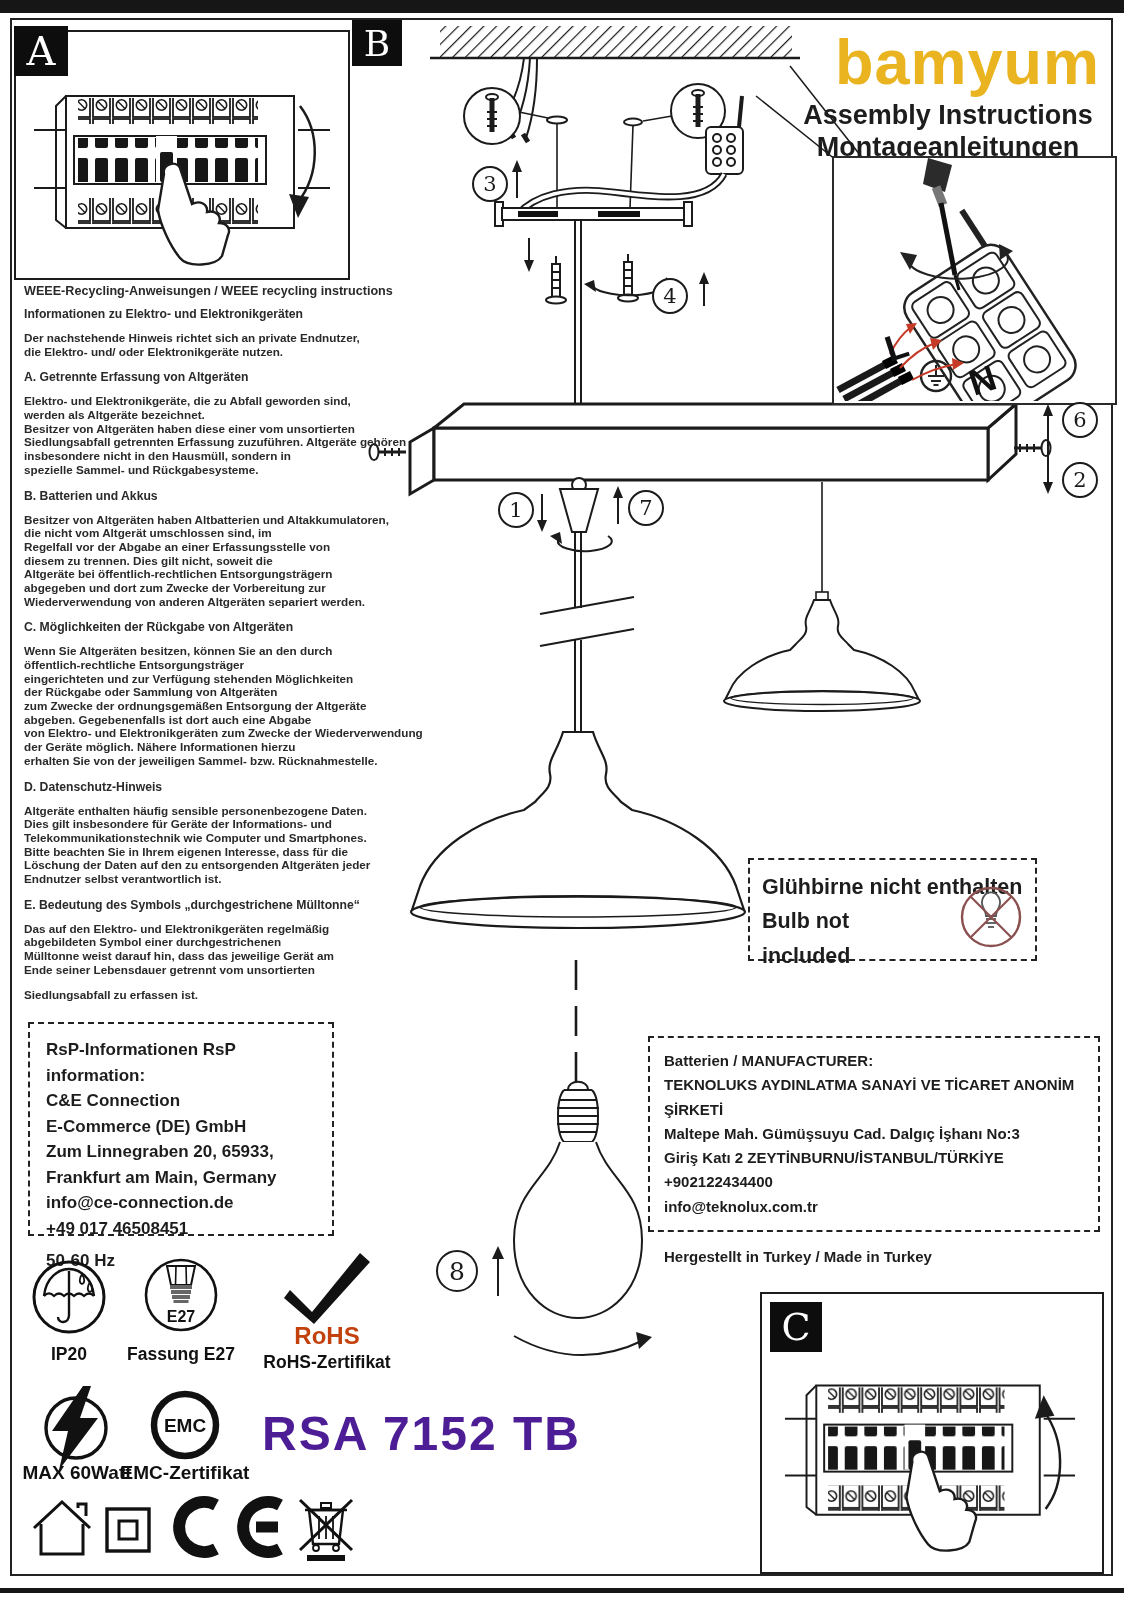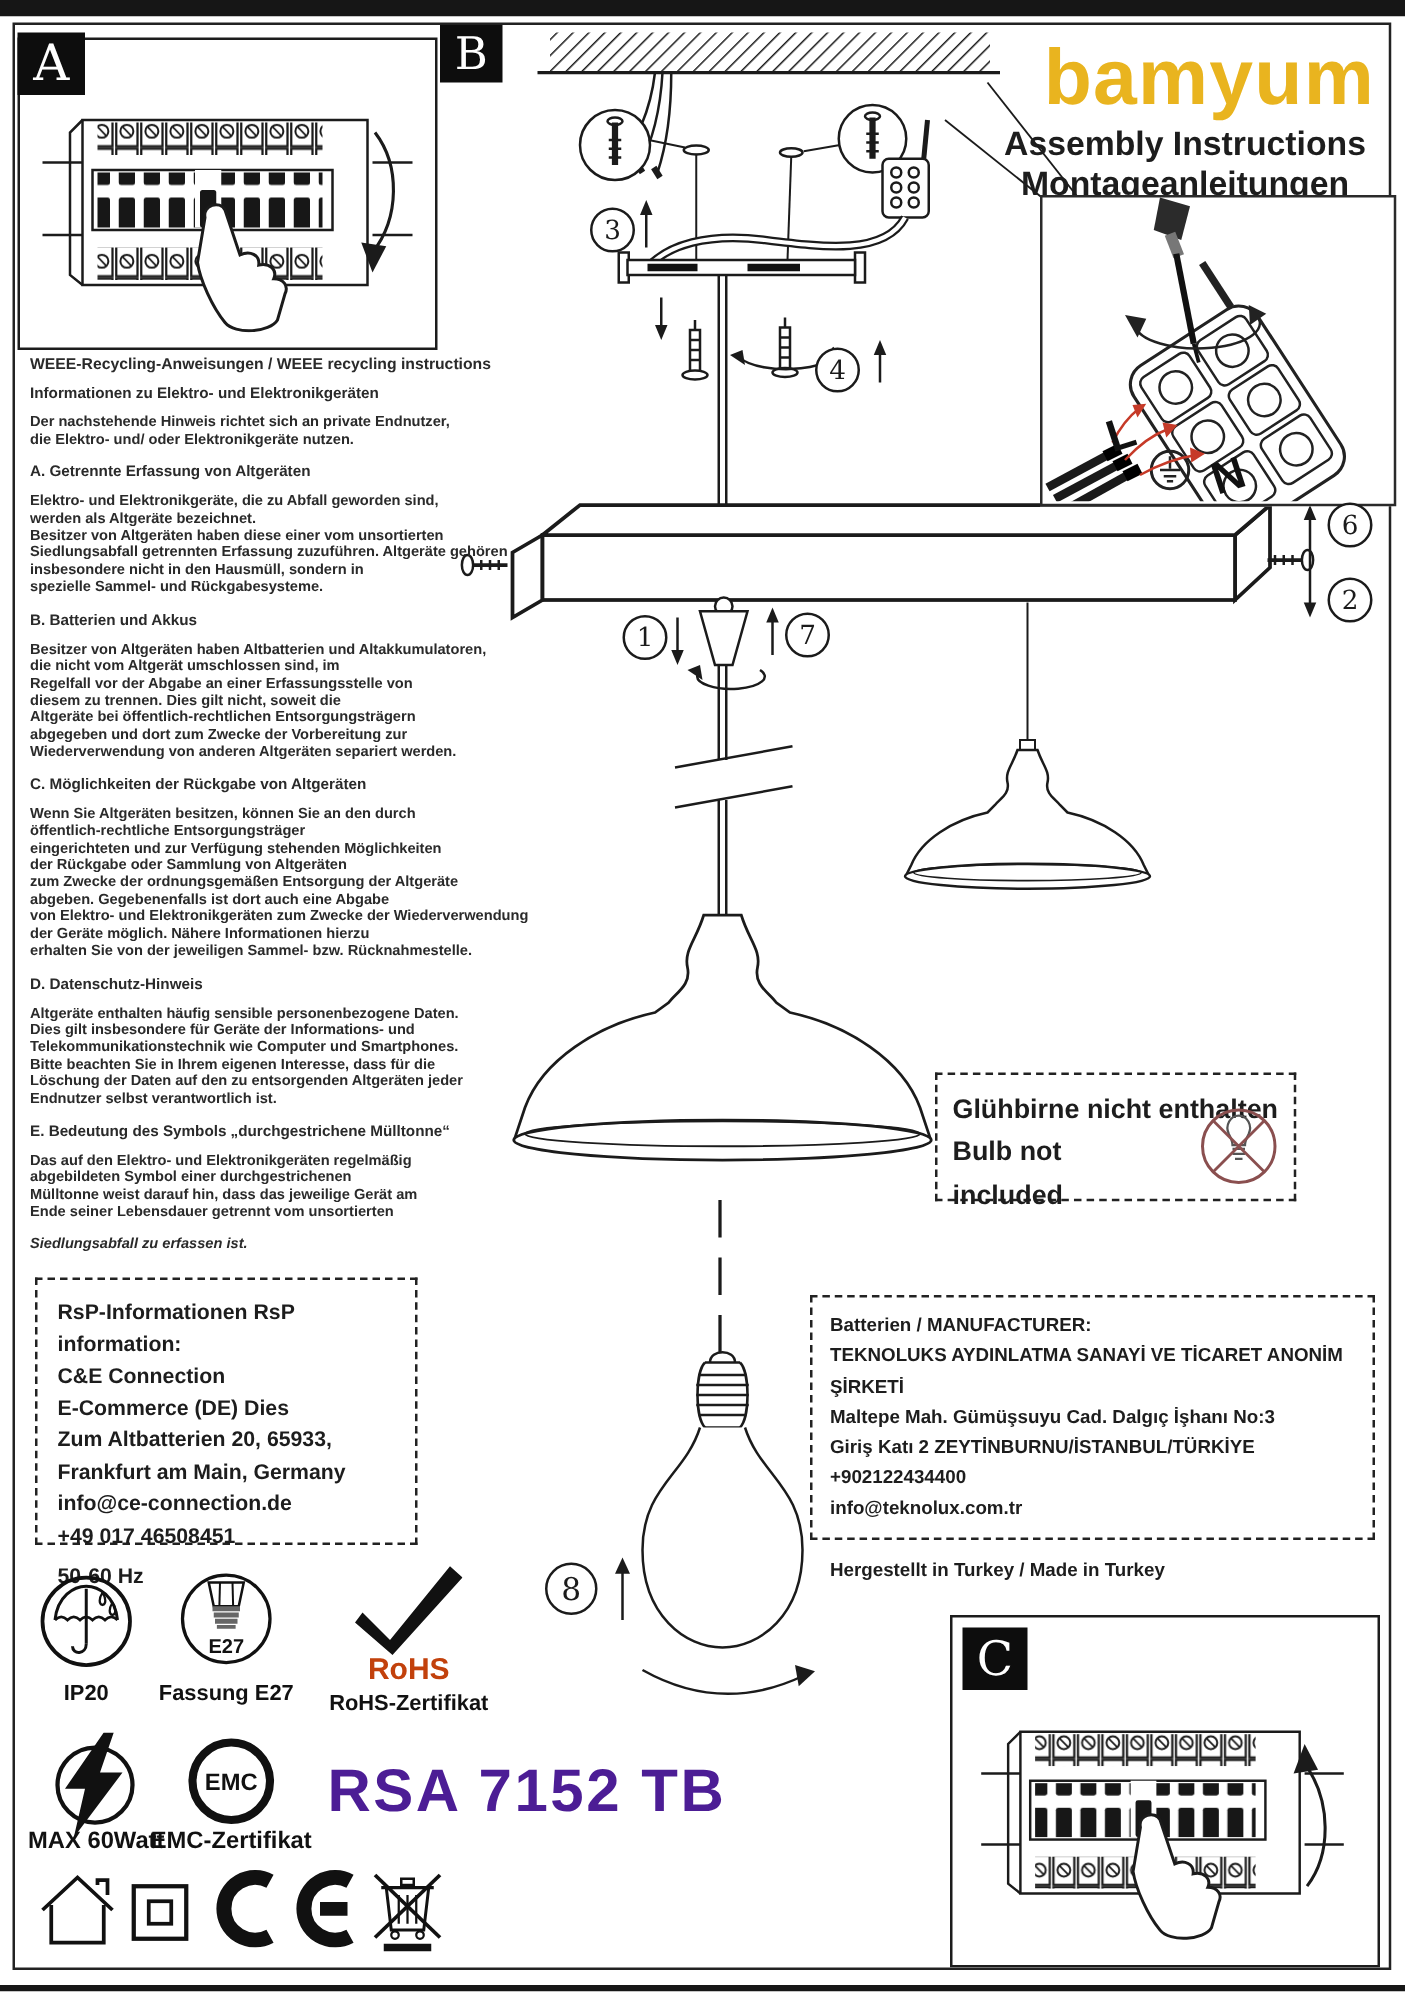--- a/index.html
+++ b/index.html
@@ -270,21 +270,21 @@
 Dies gilt insbesondere für Geräte der Informations- und
 Telekommunikationstechnik wie Computer und Smartphones.
  Bitte beachten Sie in Ihrem eigenen Interesse, dass für die
 Löschung der Daten auf den zu entsorgenden Altgeräten jeder
 Endnutzer selbst verantwortlich ist.</p>
     <h4>E. Bedeutung des Symbols „durchgestrichene Mülltonne“</h4>
     <p>Das auf den Elektro- und Elektronikgeräten regelmäßig
  abgebildeten Symbol einer durchgestrichenen
 Mülltonne weist darauf hin, dass das jeweilige Gerät am
 Ende seiner Lebensdauer getrennt vom unsortierten</p>
-    <p style="margin-top:0;font-style:italic;">Siedlungsabfall zu erfassen ist.</p>
+    <p style="margin-top:0;">Siedlungsabfall zu erfassen ist.</p>
   </div>
 
   <div class="abs brand-logo">bamyum</div>
   <div class="abs brand-sub">
     <div>Assembly Instructions</div>
     <div>Montageanleitungen</div>
   </div>
 
   <div class="abs wirebox"></div>
   <svg class="abs" style="left:832px;top:156px;" width="281" height="245" viewBox="0 0 281 245">
@@ -372,22 +372,22 @@
       <line x1="31" y1="42" x2="41" y2="42" stroke="#555" stroke-width="1.8"></line>
       <line x1="33" y1="46" x2="39" y2="46" stroke="#555" stroke-width="1.8"></line>
       <line x1="16" y1="16" x2="56" y2="56" stroke="#8a4f4f" stroke-width="2.2"></line>
       <line x1="56" y1="16" x2="16" y2="56" stroke="#8a4f4f" stroke-width="2.2"></line>
     </svg>
   </div>
 
   <div class="abs dashedbox rspbox">
     <div>RsP-Informationen RsP information:</div>
     <div>C&amp;E Connection</div>
-    <div>E-Commerce (DE) Dies</div>
-    <div>Zum Altbatterien 20, 65933,</div>
+    <div>E-Commerce (DE) GmbH</div>
+    <div>Zum Linnegraben 20, 65933,</div>
     <div>Frankfurt am Main, Germany</div>
     <div>info@ce-connection.de</div>
     <div>+49 017 46508451</div>
     <div style="margin-top:7px;">50-60 Hz</div>
   </div>
 
   <div class="abs dashedbox mfrbox">
     <div>Batterien / MANUFACTURER:</div>
     <div>TEKNOLUKS AYDINLATMA SANAYİ VE TİCARET ANONİM ŞİRKETİ</div>
     <div>Maltepe Mah. Gümüşsuyu Cad. Dalgıç İşhanı No:3</div>

